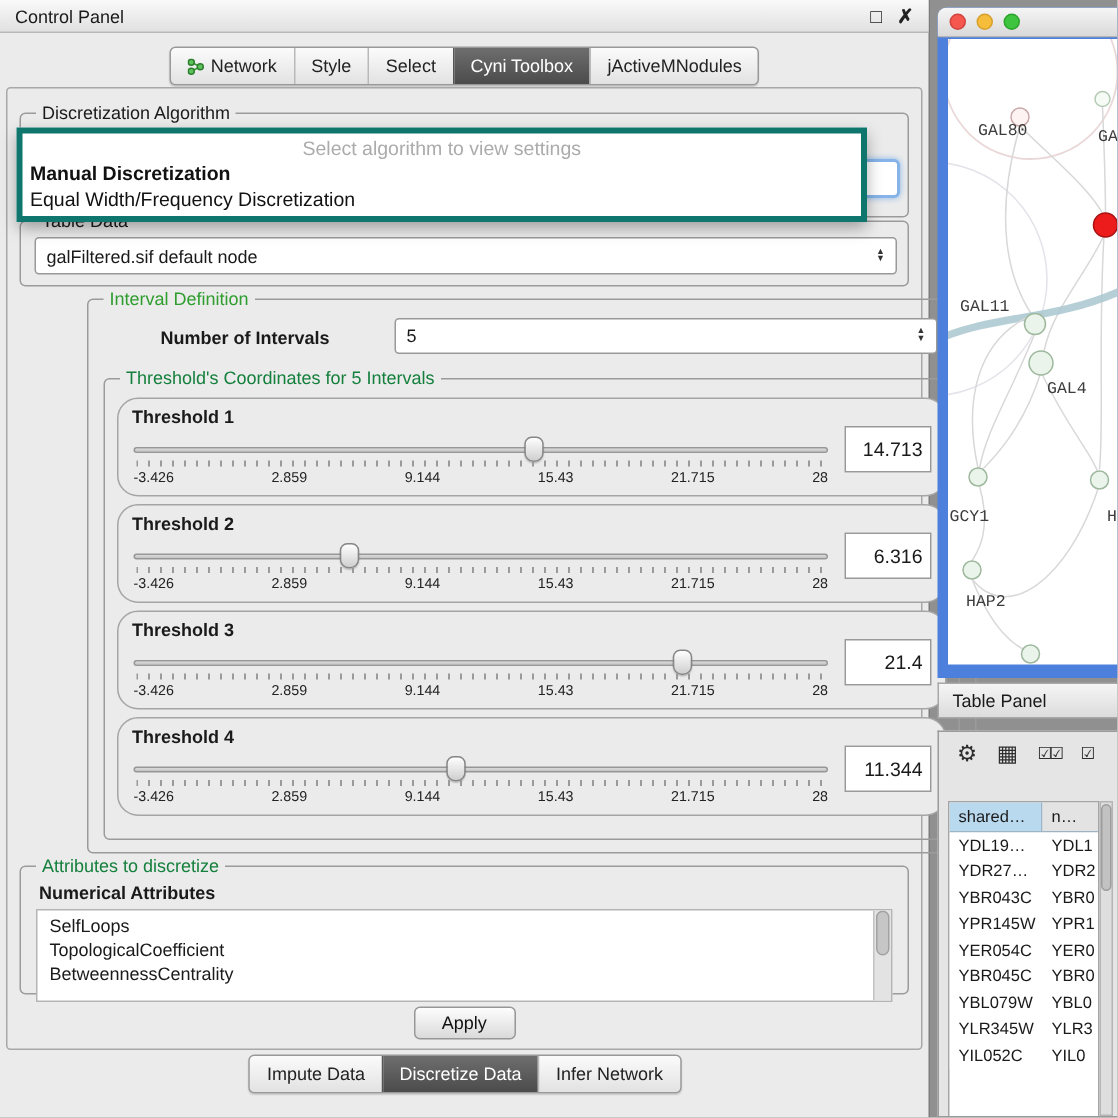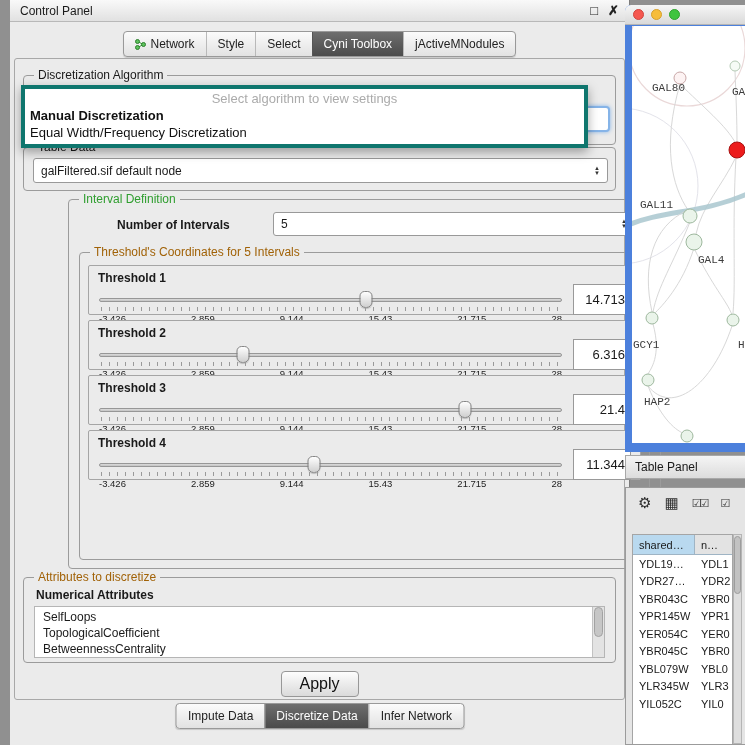--- a/index.html
+++ b/index.html
@@ -7,21 +7,21 @@
   body {
     position: relative;
     background: #909090;
     font-family: "Liberation Sans", sans-serif;
     overflow: hidden;
     color: #1a1a1a;
   }
 
   
   .control-panel {
-    position: absolute; left:10px; top:0; width:620px; height:745px;
+    position: absolute; left:0; top:0; width:620px; height:745px;
     background:#ebebeb; border-right:1px solid #7c7c7c;
   }
   .titlebar {
     position:absolute; left:0; top:0; width:100%; height:22px;
     background:linear-gradient(#f9f9f9,#e1e1e1);
     border-bottom:1px solid #b8b8b8;
     display:flex; align-items:center; padding:0 10px; font-size:12px;
   }
   .win-controls { margin-left:auto; display:flex; gap:10px; font-size:13px; color:#222; }
   .win-controls span { cursor:default; }
@@ -38,21 +38,21 @@
     position:absolute; left:4px; top:58px; width:611px; height:642px;
     background:#ebebeb; border:1px solid #a8a8a8; border-radius:3px;
   }
 
   .group { position:absolute; border:1px solid #9b9b9b; border-radius:4px; }
   .group-label {
     position:absolute; top:-8px; left:10px; background:#ebebeb; padding:0 4px;
     font-size:12px; white-space:nowrap;
   }
   .green-label { color:#2f9e2f; }
-  .blue-label  { color:#a16207; }
+  .blue-label  { color:#15803d; }
 
   .combo {
     position:absolute; background:#fff; border:1px solid #999; border-radius:3px;
     display:flex; align-items:center; font-size:12px; padding:0 7px;
   }
   .combo .stepper { margin-left:auto; display:flex; flex-direction:column; align-items:center;
                     font-size:6px; line-height:5px; color:#333; padding-left:8px; }
 
   .algo-combo {
     position:absolute; left:12px; top:30px; width:574px; height:26px;
@@ -64,47 +64,47 @@
     position:absolute; left:6px; top:26px; width:567px; z-index:9;
     background:#fff; border:4px solid #0f766e;
     box-shadow:0 4px 10px rgba(0,0,0,.35);
     padding-bottom:3px;
   }
   .popup .ph { color:#ababab; text-align:center; font-size:13px; padding:2px 0 1px; }
   .popup .opt { font-size:13px; color:#111; padding:1px 5px; }
   .popup .opt.bold { font-weight:bold; }
 
   
-  .tbox { position:relative; border:1px solid #a5a5a5; border-radius:2px;
-          margin:0 8px 5px 8px; height:50px; background:#ebebeb; }
+  .tbox { position:relative; border:1px solid #a5a5a5; border-radius:14px;
+          margin:0 8px 5px 8px; height:66px; background:#ebebeb; }
   .tbox .tlabel { position:absolute; left:9px; top:5px; font-weight:bold; font-size:12px; }
   .slider { position:absolute; left:10px; right:78px; top:24px; height:40px; }
   .track { position:absolute; left:0; right:0; top:8px; height:4px;
            background:linear-gradient(#dcdcdc,#c3c3c3); border:1px solid #979797; border-radius:2px; }
   .thumb { position:absolute; top:1px; width:13px; height:17px;
            background:linear-gradient(#fefefe,#cfcfcf); border:1px solid #868686;
            border-radius:5px 5px 6px 6px; transform:translateX(-50%); box-shadow:0 1px 1px rgba(0,0,0,.2); }
   .tickrow { position:absolute; left:2px; right:2px; top:17px; height:4px;
              background-image:repeating-linear-gradient(to right,#9a9a9a 0 1px,transparent 1px 8px); }
   .ticklabels { position:absolute; left:0; right:0; top:23px; display:flex;
                 justify-content:space-between; font-size:9.5px; color:#222; }
   .vbox { position:absolute; right:9px; top:18px; width:58px; height:31px;
           background:#fff; border:1px solid #999; font-size:13px;
           display:flex; align-items:center; justify-content:flex-end; padding-right:5px; }
 
-  .attr-list { position:absolute; left:10px; right:10px; top:28px; height:52px;
+  .attr-list { position:absolute; left:10px; right:10px; top:28px; height:62px;
                background:#fff; border:1px solid #b5b5b5; overflow:hidden;
                font-size:12px; padding:2px 0 0 8px; line-height:16px; }
   .list-scroll { position:absolute; right:0; top:0; bottom:0; width:12px;
                  background:#e3e3e3; border-left:1px solid #c2c2c2; }
   .list-scroll .sthumb { position:absolute; top:0; left:1px; right:1px; height:30px;
                          background:#c6c6c6; border:1px solid #a2a2a2; border-radius:5px; }
 
   .apply-btn { position:absolute; left:50%; top:612px; transform:translateX(-50%);
-               padding:3px 18px; font-size:16px; color:#111;
+               padding:3px 18px; font-size:12px; color:#111;
                background:linear-gradient(#fdfdfd,#dadada); border:1px solid #979797; border-radius:4px; }
 
   .bottom-tabbar { position:absolute; top:703px; left:310px; transform:translateX(-50%); }
 
   
   .net-win { position:absolute; left:625px; top:5px; width:120px; height:447px;
              background:#4c80dc; border-radius:6px 0 0 0; }
   .net-title { height:20px; background:linear-gradient(#f6f6f6,#d9d9d9);
                border-radius:6px 0 0 0; border-bottom:1px solid #b5b5b5;
                display:flex; align-items:center; padding-left:8px; gap:7px; }

